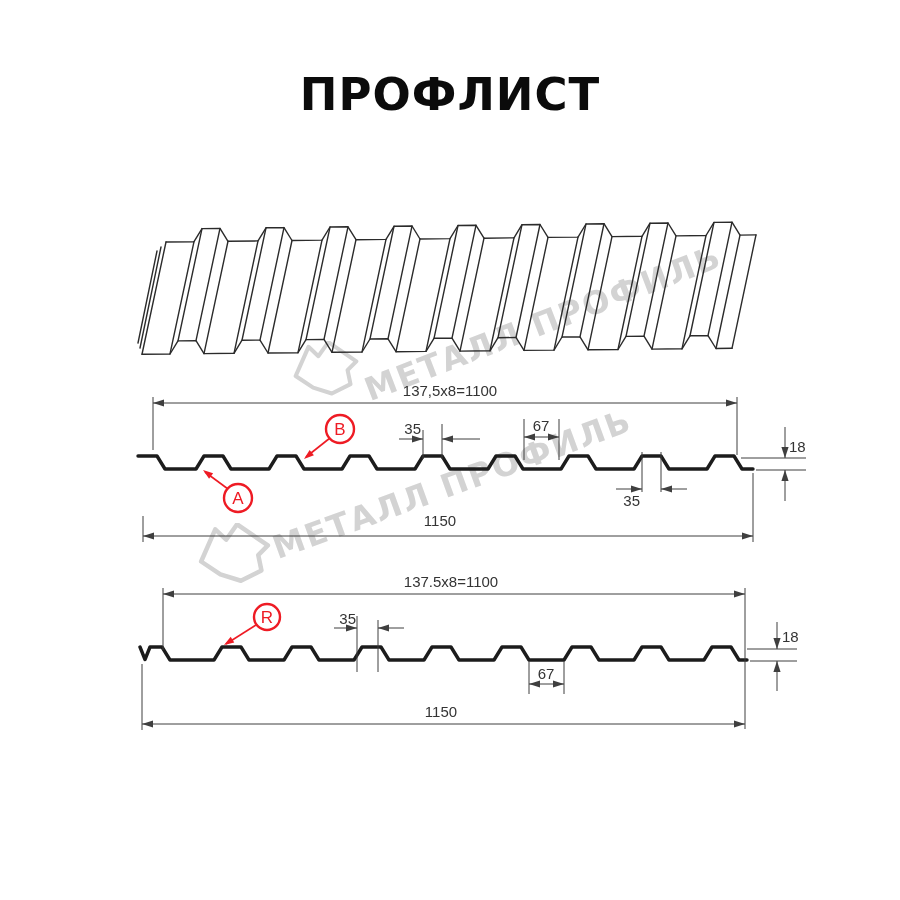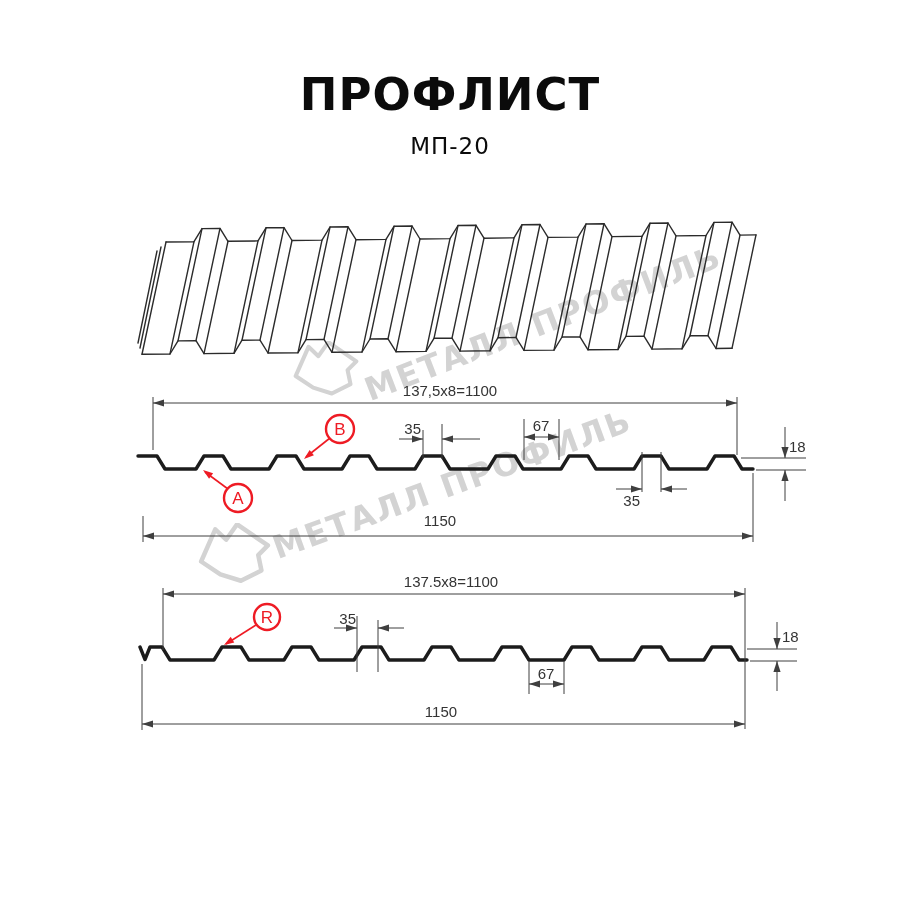--- a/index.html
+++ b/index.html
@@ -32,21 +32,20 @@
   .red-text{fill:var(--red);font-size:17px;text-anchor:middle;font-family:"Liberation Sans",sans-serif;}
   .dim-text{fill:#343434;font-size:15px;font-family:"Liberation Sans",sans-serif;}
   .mid{text-anchor:middle;} .end{text-anchor:end;}
 </style>
 </head>
 <body>
 
 <div id="page">
 
   <div id="title" class="center-text">ПРОФЛИСТ</div>
-  <div id="subtitle" class="center-text">МП-20</div>
 
   <div id="wm-logo-1" class="wm-logo">
     <svg viewBox="0 0 120 95">
         <path d="M8 60 L30 10 L47 26 L64 2 L112 35 L97 50 L102 74 L70 90 L38 80 Z"></path>
       </svg>
   </div>
   <div id="wm-text-1" class="wm-text">МЕТАЛЛ ПРОФИЛЬ</div>
   <div id="wm-logo-2" class="wm-logo">
     <svg viewBox="0 0 120 95">
         <path d="M8 60 L30 10 L47 26 L64 2 L112 35 L97 50 L102 74 L70 90 L38 80 Z"></path>

